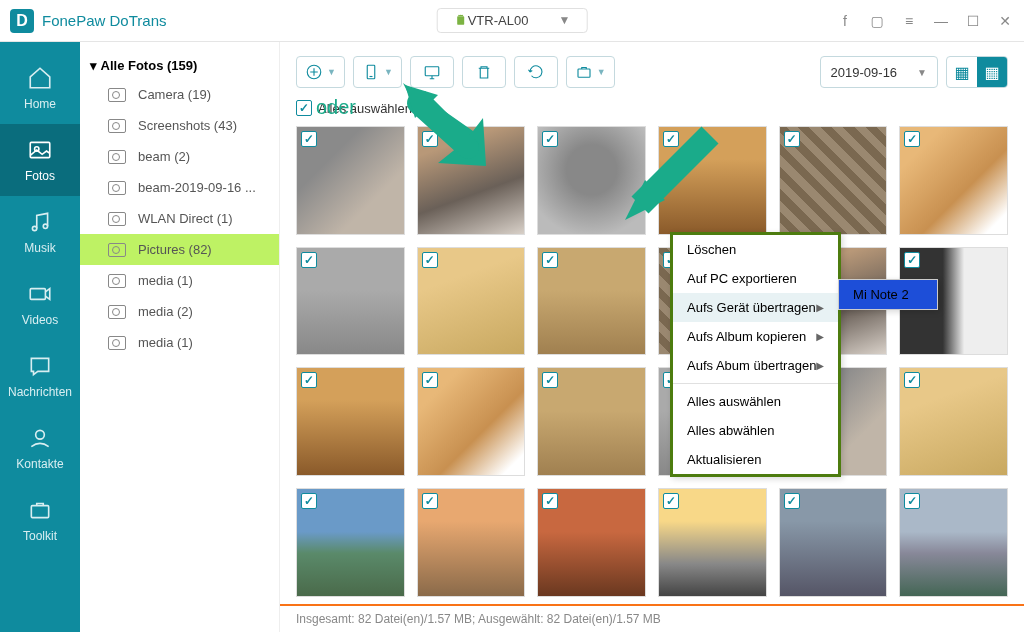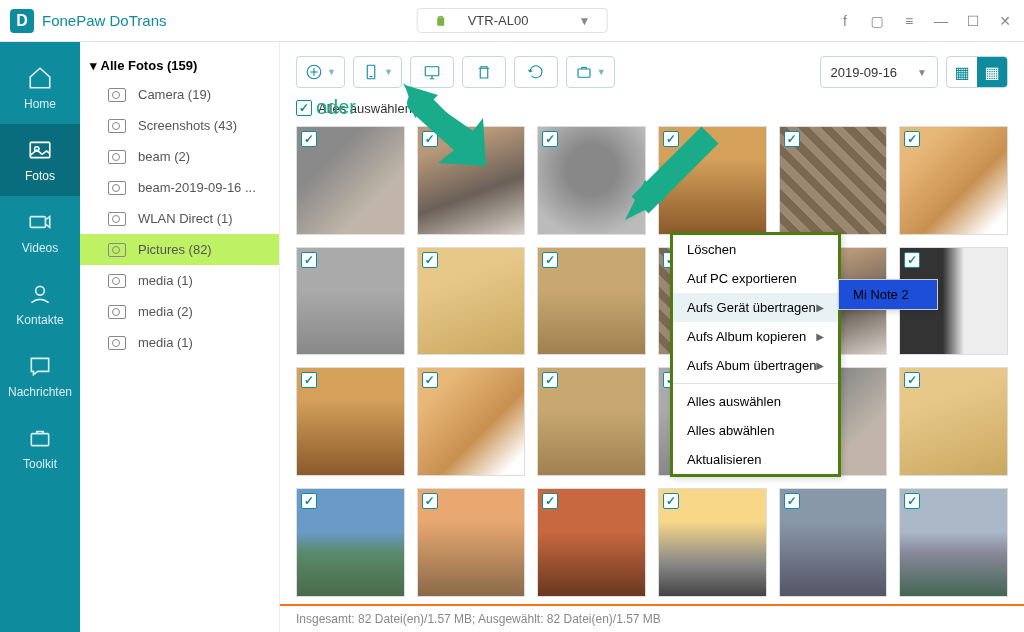--- a/index.html
+++ b/index.html
@@ -2,21 +2,21 @@
 <html><head>
 <meta charset="utf-8">
 <style>
 * { box-sizing: border-box; margin: 0; padding: 0; font-family: "Segoe UI", Arial, sans-serif; }
 body { width: 1024px; height: 632px; overflow: hidden; background: #fff; position: relative; }
 
 
 .titlebar { height: 42px; display: flex; align-items: center; padding: 0 10px; border-bottom: 1px solid #e5e5e5; }
 .logo { width: 24px; height: 24px; background: #0f8b9e; border-radius: 4px; display: flex; align-items: center; justify-content: center; color: #fff; font-weight: bold; font-size: 16px; margin-right: 8px; }
 .app-title { color: #0f8b9e; font-size: 15px; font-weight: 500; }
-.device-sel { margin-left: auto; margin-right: auto; display: flex; align-items: center; gap: 20px; padding: 4px 16px; border: 1px solid #e0e0e0; border-radius: 4px; position: absolute; left: 50%; transform: translateX(-50%); }
+.device-sel { margin-left: auto; margin-right: auto; display: flex; align-items: flex-start; gap: 0; padding: 4px 16px; border: 1px solid #e0e0e0; border-radius: 4px; position: absolute; left: 50%; transform: translateX(-50%); }
 .android-icon { width: 14px; height: 14px; }
 .device-name { font-size: 13px; color: #444; }
 .chev { color: #888; font-size: 12px; margin-left: 30px; }
 .win-ctrls { margin-left: auto; display: flex; gap: 14px; color: #888; font-size: 14px; align-items: center; }
 .win-ctrls span { cursor: pointer; width: 18px; text-align: center; }
 
 
 .main { display: flex; height: 590px; }
 
 
@@ -131,42 +131,52 @@
             <rect x="3" y="5" width="18" height="14" rx="1"></rect>
             <circle cx="9" cy="11" r="2"></circle>
             <path d="M3 17 L9 12 L14 16 L18 13 L21 15"></path>
           </svg>
         </div>
       <span>Fotos</span>
     </div>
     <div class="nav-item">
       <div class="nav-icon">
           <svg viewBox="0 0 24 24" width="26" height="26">
+            <path d="M9 18 V6 L19 4 V16"></path>
+            <circle cx="7" cy="18" r="2"></circle>
+            <circle cx="17" cy="16" r="2"></circle>
+          </svg>
+        </div>
+      <span>Musik</span>
+    </div>
+    <div class="nav-item">
+      <div class="nav-icon">
+          <svg viewBox="0 0 24 24" width="26" height="26">
             <rect x="3" y="7" width="14" height="10" rx="1"></rect>
             <path d="M17 10 L21 7 V17 L17 14"></path>
           </svg>
         </div>
       <span>Videos</span>
     </div>
     <div class="nav-item">
       <div class="nav-icon">
           <svg viewBox="0 0 24 24" width="26" height="26">
+            <path d="M4 5 H20 V17 H10 L6 20 V17 H4 Z"></path>
+          </svg>
+        </div>
+      <span>Nachrichten</span>
+    </div>
+    <div class="nav-item">
+      <div class="nav-icon">
+          <svg viewBox="0 0 24 24" width="26" height="26">
             <circle cx="12" cy="9" r="4"></circle>
             <path d="M4 20 Q12 14 20 20"></path>
           </svg>
         </div>
       <span>Kontakte</span>
-    </div>
-    <div class="nav-item">
-      <div class="nav-icon">
-          <svg viewBox="0 0 24 24" width="26" height="26">
-            <path d="M4 5 H20 V17 H10 L6 20 V17 H4 Z"></path>
-          </svg>
-        </div>
-      <span>Nachrichten</span>
     </div>
     <div class="nav-item">
       <div class="nav-icon">
           <svg viewBox="0 0 24 24" width="26" height="26">
             <rect x="4" y="8" width="16" height="11" rx="1"></rect>
             <path d="M9 8 V6 H15 V8"></path>
           </svg>
         </div>
       <span>Toolkit</span>
     </div>

